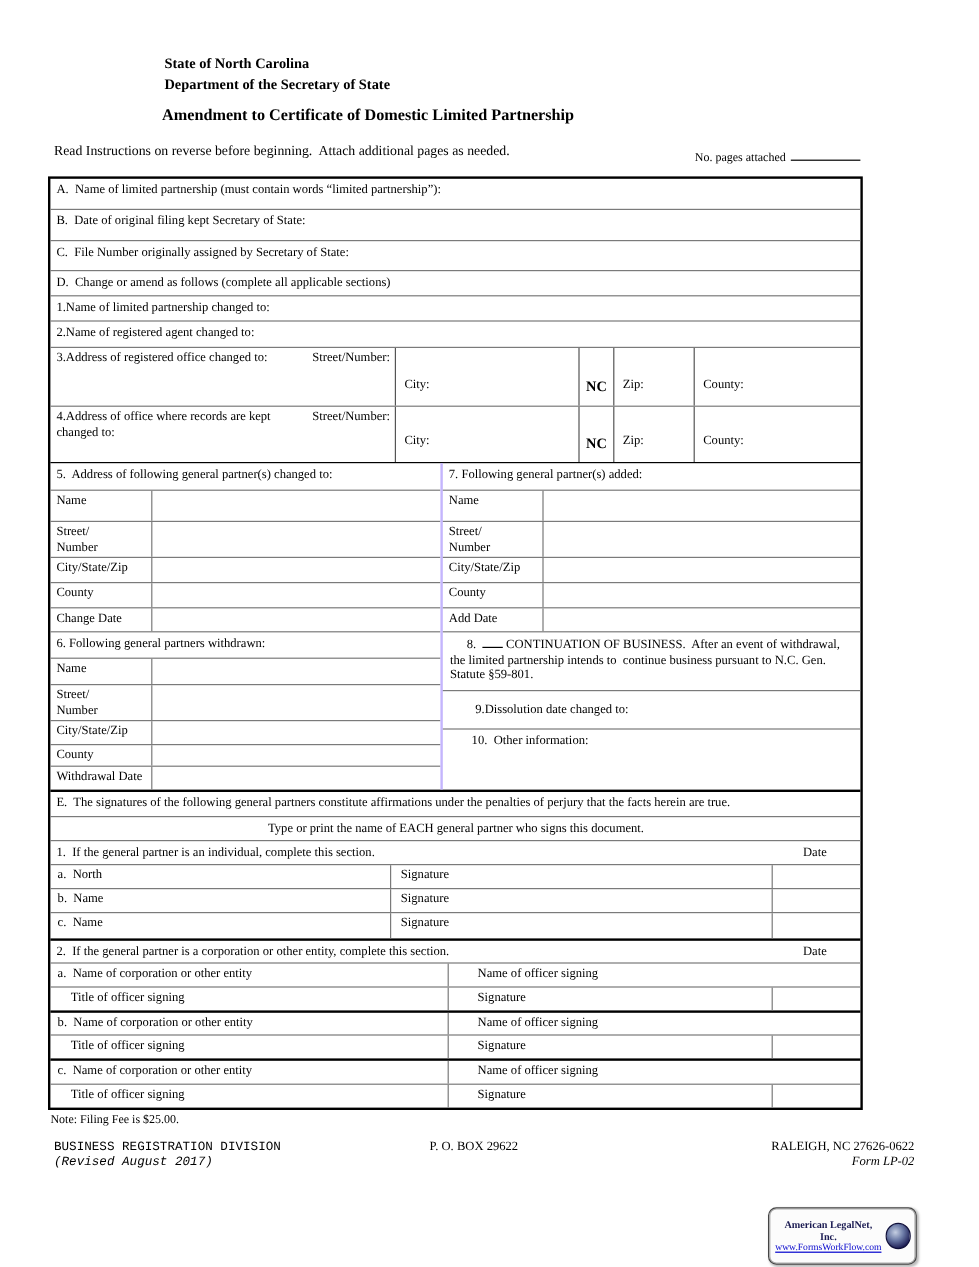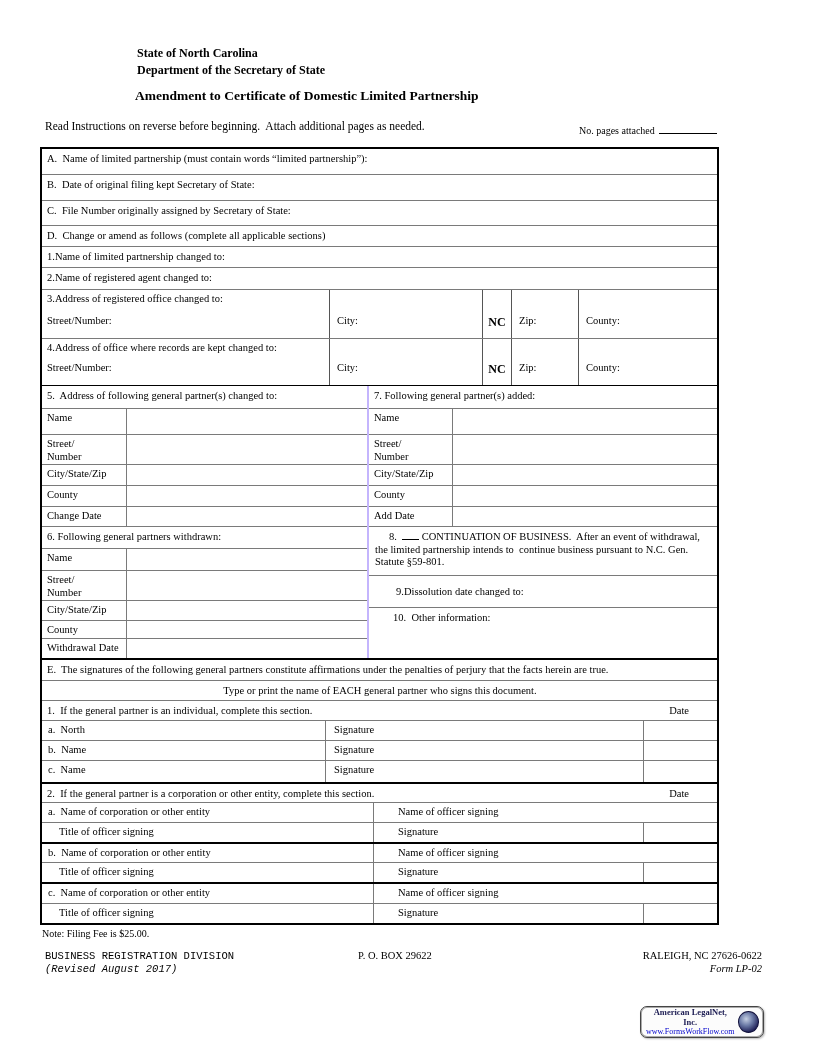--- a/index.html
+++ b/index.html
@@ -20,21 +20,21 @@
   .trow { display:flex; border-top:1px solid #7a7a7a; padding:4px 4px 2px 5px; }
   .trow.first { border-top:none; }
   .darktop { border-top:2px solid #000; }
   .fill { flex:1; }
 
   .h18{height:18px}.h20{height:20px}.h21{height:21px}.h22{height:22px}.h25{height:25px}
   .h26{height:26px}.h30{height:30px}.h32{height:32px}.h47{height:47px}.h49{height:49px}.h51{height:51px}
 
   
   .addr { padding:0; }
-  .addr-main { width:287px; display:flex; flex-direction:column; justify-content:space-between; padding:3px 4px 10px 5px;font-family:Liberation Serif, serif; }
+  .addr-main { width:287px; display:flex; flex-direction:row; justify-content:space-between; padding:3px 4px 10px 5px;font-family:Liberation Serif, serif; }
   .acell { border-left:1px solid #555; display:flex; align-items:flex-end; padding:0 0 10px 7px; }
   .a-city { width:153px; }
   .a-state { width:29px; font-weight:bold; font-size:12px; justify-content:center; padding-left:0; padding-bottom:9px; }
   .a-zip { width:67px; }
   .a-county { flex:1; }
 
   
   .midblock { display:flex; padding:0; border-top:1px solid #000; }
   .mid-left { width:325px; display:flex; flex-direction:column; }
   .mid-right { flex:1; border-left:2px solid #c4b5fd; display:flex; flex-direction:column; }
@@ -59,24 +59,24 @@
   .s2-left.indent { padding-left:17px; }
   .s2-right { flex:1; border-left:1px solid #7a7a7a; padding:3px 4px 0 24px; }
 
   .note { position:absolute; left:42px; top:928px; font-size:10px; }
   .fline { position:absolute; left:0; width:100%; font-size:10.5px; }
   .f1 { top:950px; } .f2 { top:963px; }
   .f-left { position:absolute; left:45px;font-family:Liberation Mono, monospace; }
   .f-center { position:absolute; left:358px; }
   .f-right { position:absolute; right:54px; text-align:right; }
 
-  .badge { position:absolute; left:640px; top:1006px; width:124px; height:32px; border:1px solid #444; border-radius:7px; background:#fcfcfc; box-shadow:inset 0 0 0 1px #aaa, 1px 1px 2px #bbb; display:flex; align-items:center; padding:2px 4px 2px 5px; gap:3px; }
+  .badge { position:absolute; left:640px; top:1006px; width:124px; height:48px; border:1px solid #444; border-radius:7px; background:#fcfcfc; box-shadow:inset 0 0 0 1px #aaa, 1px 1px 2px #bbb; display:flex; align-items:center; padding:2px 4px 2px 5px; gap:3px; }
   .badge-text { flex:1; text-align:center; line-height:1.2; }
   .badge-company { font-size:8.5px; font-weight:bold; color:#1b1b52; }
-  .badge-url { font-size:8px; color:#0000cc; }
+  .badge-url { font-size:8px; color:#0000cc; text-decoration:underline; }
   .badge-globe { width:22px; height:22px; border-radius:50%; background:radial-gradient(circle at 38% 35%, #c5cfe2 0%, #6b7aa6 38%, #1b1b52 78%); border:1px solid #10103a; }
 </style>
 </head>
 <body>
 
 <div class="page">
 
   <div class="agency">
     <div>State of North Carolina</div>
     <div>Department of the Secretary of State</div>

